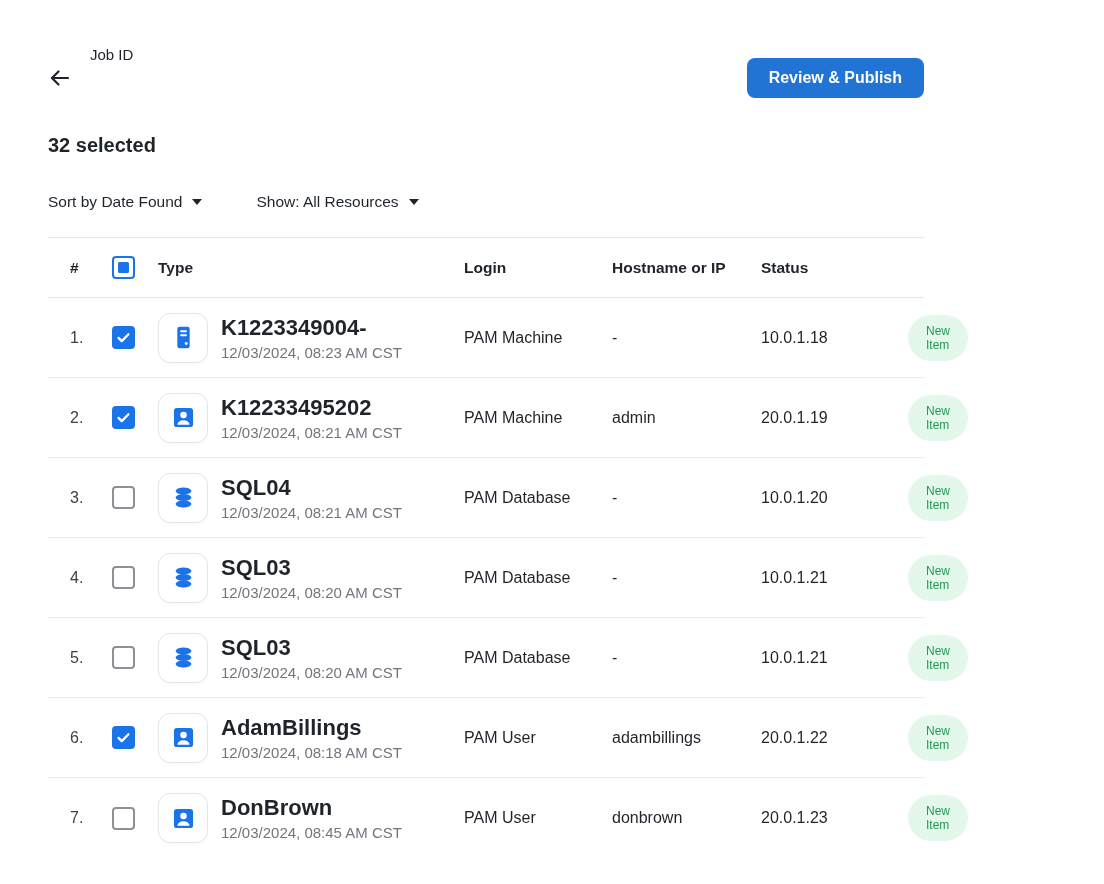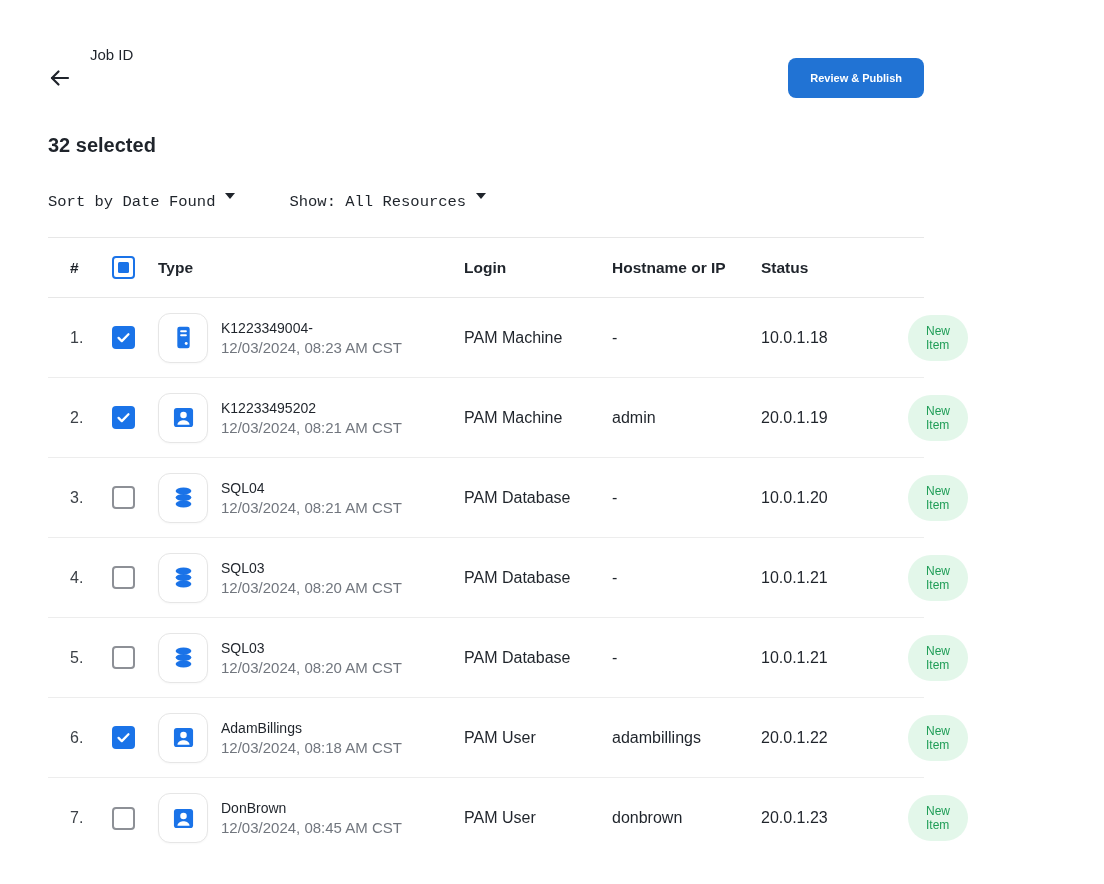--- a/index.html
+++ b/index.html
@@ -25,30 +25,30 @@
   .job-group{display:flex;align-items:flex-start;gap:16px;}
   .back-btn{
     background:none;border:none;cursor:pointer;padding:0;
     margin-top:20px;display:flex;align-items:center;
   }
   .job-text{display:flex;flex-direction:column;gap:4px;padding-left:2px;}
   .job-label{font-size:15px;color:var(--text-dark);}
   .job-id{font-size:24px;font-weight:700;letter-spacing:0.5px;}
   .publish-btn{
     margin-top:12px;height:40px;padding:0 22px;border:none;border-radius:8px;
-    background:var(--btn-blue);color:#fff;font-size:11px;font-weight:600;
+    background:var(--btn-blue);color:#fff;font-size:16px;font-weight:600;
     font-family:"Liberation Sans", sans-serif;cursor:pointer;
   }
 
   
   .selected-count{margin-top:36px;font-size:20px;font-weight:700;}
   .filters{margin-top:36px;display:flex;align-items:center;gap:54px;}
   .dropdown{
-    display:flex;align-items:flex-start;gap:10px;background:none;border:none;
-    font-family:Liberation Mono, monospace;font-size:15.5px;font-weight:500;
+    display:flex;align-items:center;gap:10px;background:none;border:none;
+    font-family:Liberation Sans, sans-serif;font-size:15.5px;font-weight:500;
     color:var(--text-dark);cursor:pointer;padding:0;
   }
   .caret{
     width:0;height:0;border-left:5.5px solid transparent;
     border-right:5.5px solid transparent;border-top:6.5px solid var(--text-dark);
     display:inline-block;
   }
 
   
   .table{margin-top:26px;border-top:1px solid var(--line);}
@@ -78,21 +78,21 @@
   .checkbox svg{display:block;}
 
   
   .cell-resource{display:flex;align-items:center;gap:13px;}
   .icon-tile{
     width:50px;height:50px;border:1px solid #e6e6e6;border-radius:12px;
     background:#fff;display:flex;align-items:center;justify-content:center;
     box-shadow:0 1px 2px rgba(0,0,0,0.03);flex:0 0 auto;
   }
   .res-text{display:flex;flex-direction:column;gap:3px;}
-  .res-name{font-size:14px;font-weight:400;color:var(--text-dark);}
+  .res-name{font-size:22px;font-weight:700;color:var(--text-dark);}
   .res-found{font-size:15px;color:var(--text-gray);}
 
   .cell-plain{font-size:16px;color:var(--text-dark);}
 
   .badge{
     display:inline-flex;align-items:center;justify-content:center;
     padding:9px 18px;border-radius:999px;background:var(--badge-bg);
     color:var(--badge-text);font-size:12px;font-weight:500;
   }
 </style>

